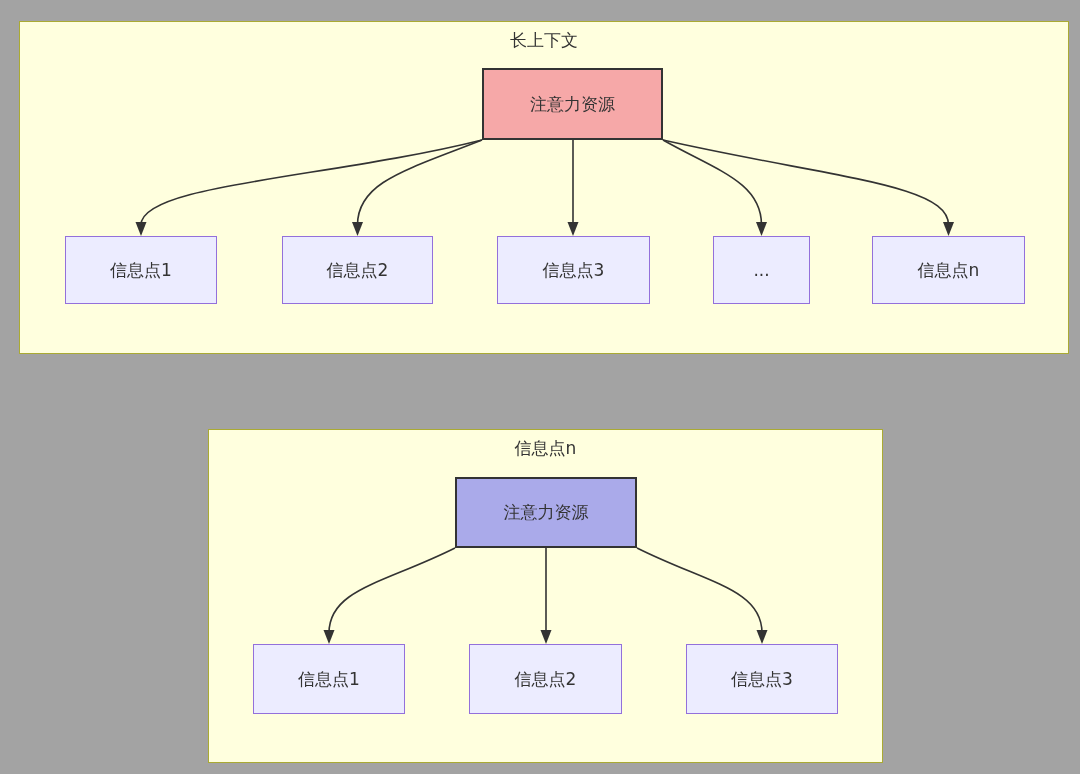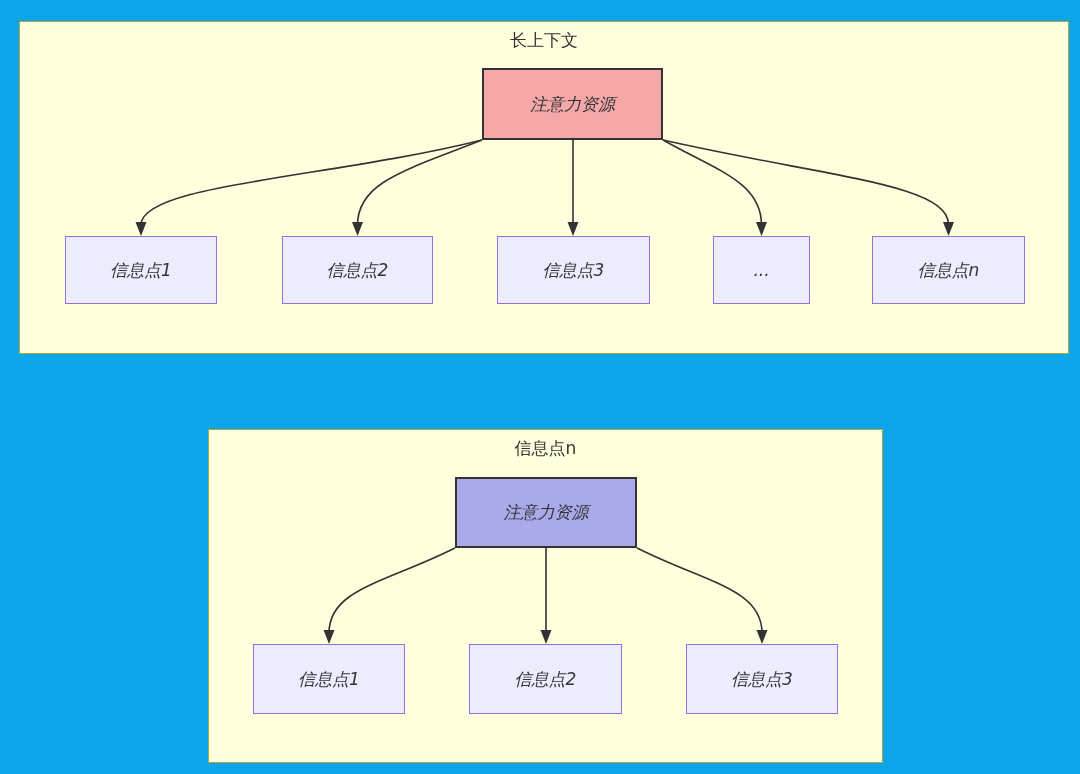--- a/index.html
+++ b/index.html
@@ -1,20 +1,20 @@
 <!DOCTYPE html>
 <html style="--container-fill: #ffffde; --container-border: #aaaa33; --node-fill: #ececff; --node-border: #9370db; --attention-long-fill: #f6a8a8; --attention-short-fill: #aaaaea; --attention-border: #333333; --arrow: #333333; --text: #333333;"><head>
 <meta charset="utf-8">
 <style>
   html, body { margin: 0; padding: 0; background: #ffffff; }
   .canvas {
     position: relative;
     width: 1080px;
     height: 774px;
-    background: #0ea5e9;
+    background: #a3a3a3;
     font-family: "DejaVu Sans", "Liberation Sans", sans-serif;
     color: var(--text, #333333);
     overflow: hidden;
   }
   .container {
     position: absolute;
     background: var(--container-fill, #ffffde);
     border: 1px solid var(--container-border, #aaaa33);
     box-sizing: border-box;
     z-index: 0;
@@ -49,21 +49,20 @@
     position: absolute;
     box-sizing: border-box;
     display: flex;
     align-items: center;
     justify-content: center;
     background: var(--node-fill, #ececff);
     border: 1px solid var(--node-border, #9370db);
     font-size: 17px;
     color: var(--text, #333333);
     z-index: 2;
-    font-style: italic;
   }
   .node.attention {
     border: 2px solid var(--attention-border, #333333);
   }
   .node.attention-long { background: var(--attention-long-fill, #f6a8a8); }
   .node.attention-short { background: var(--attention-short-fill, #aaaaea); }
 
   
   .c-long   { left: 19px;  top: 21px;  width: 1050px; height: 333px; }
   .n-att-long { left: 482px; top: 68px;  width: 181px; height: 72px; }

